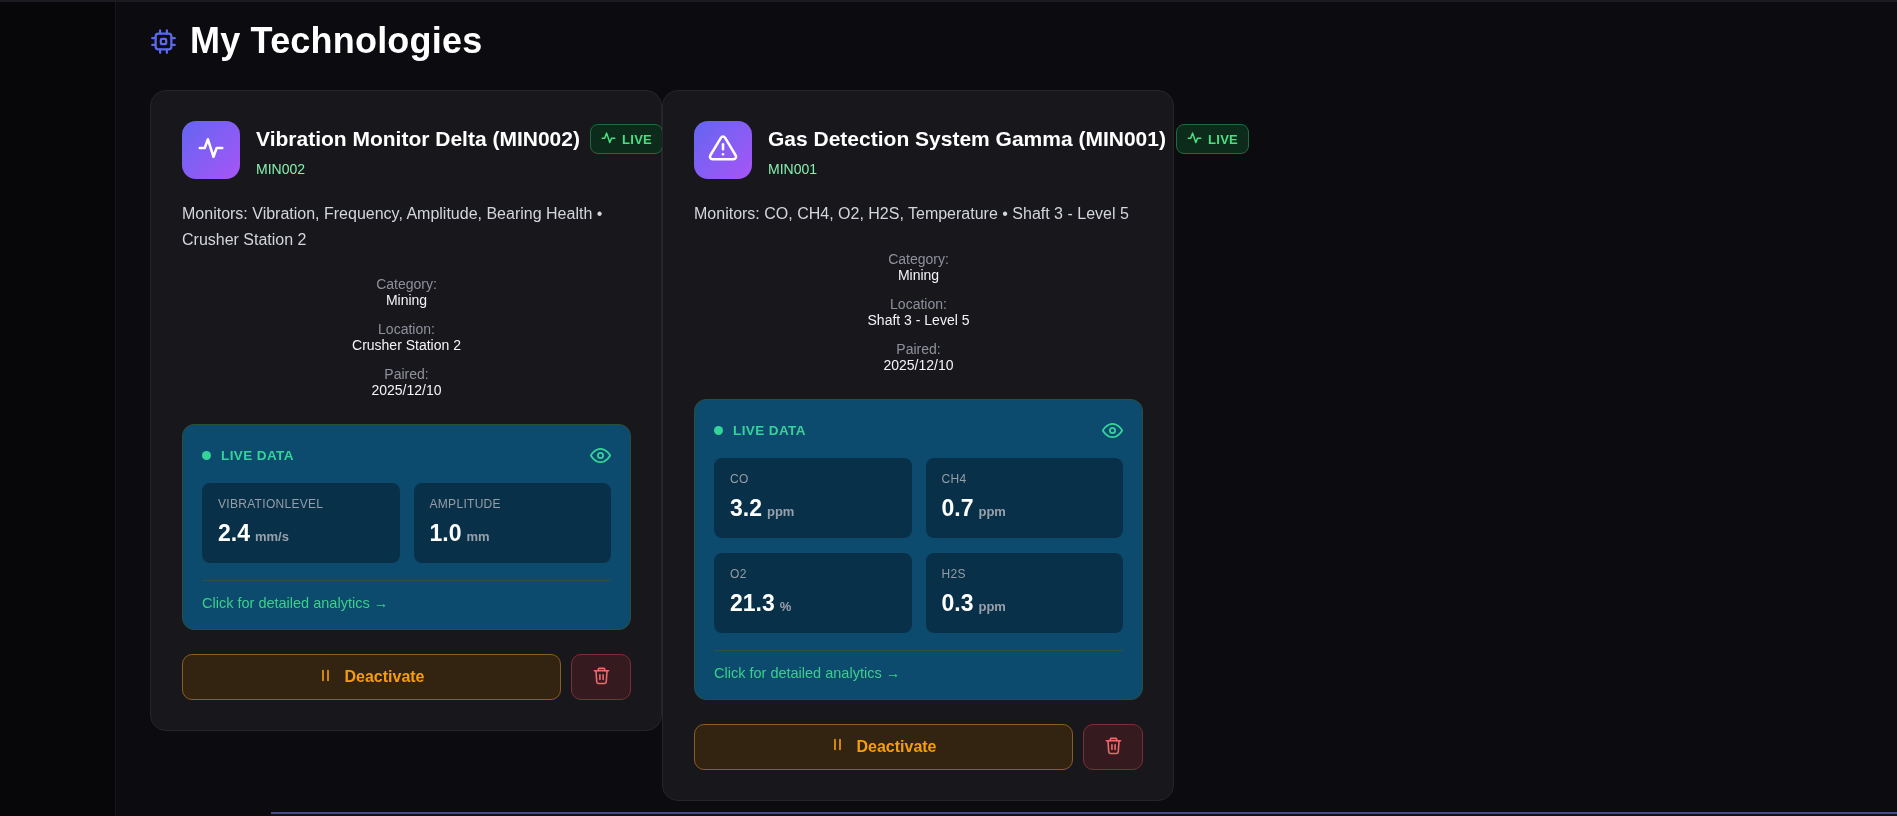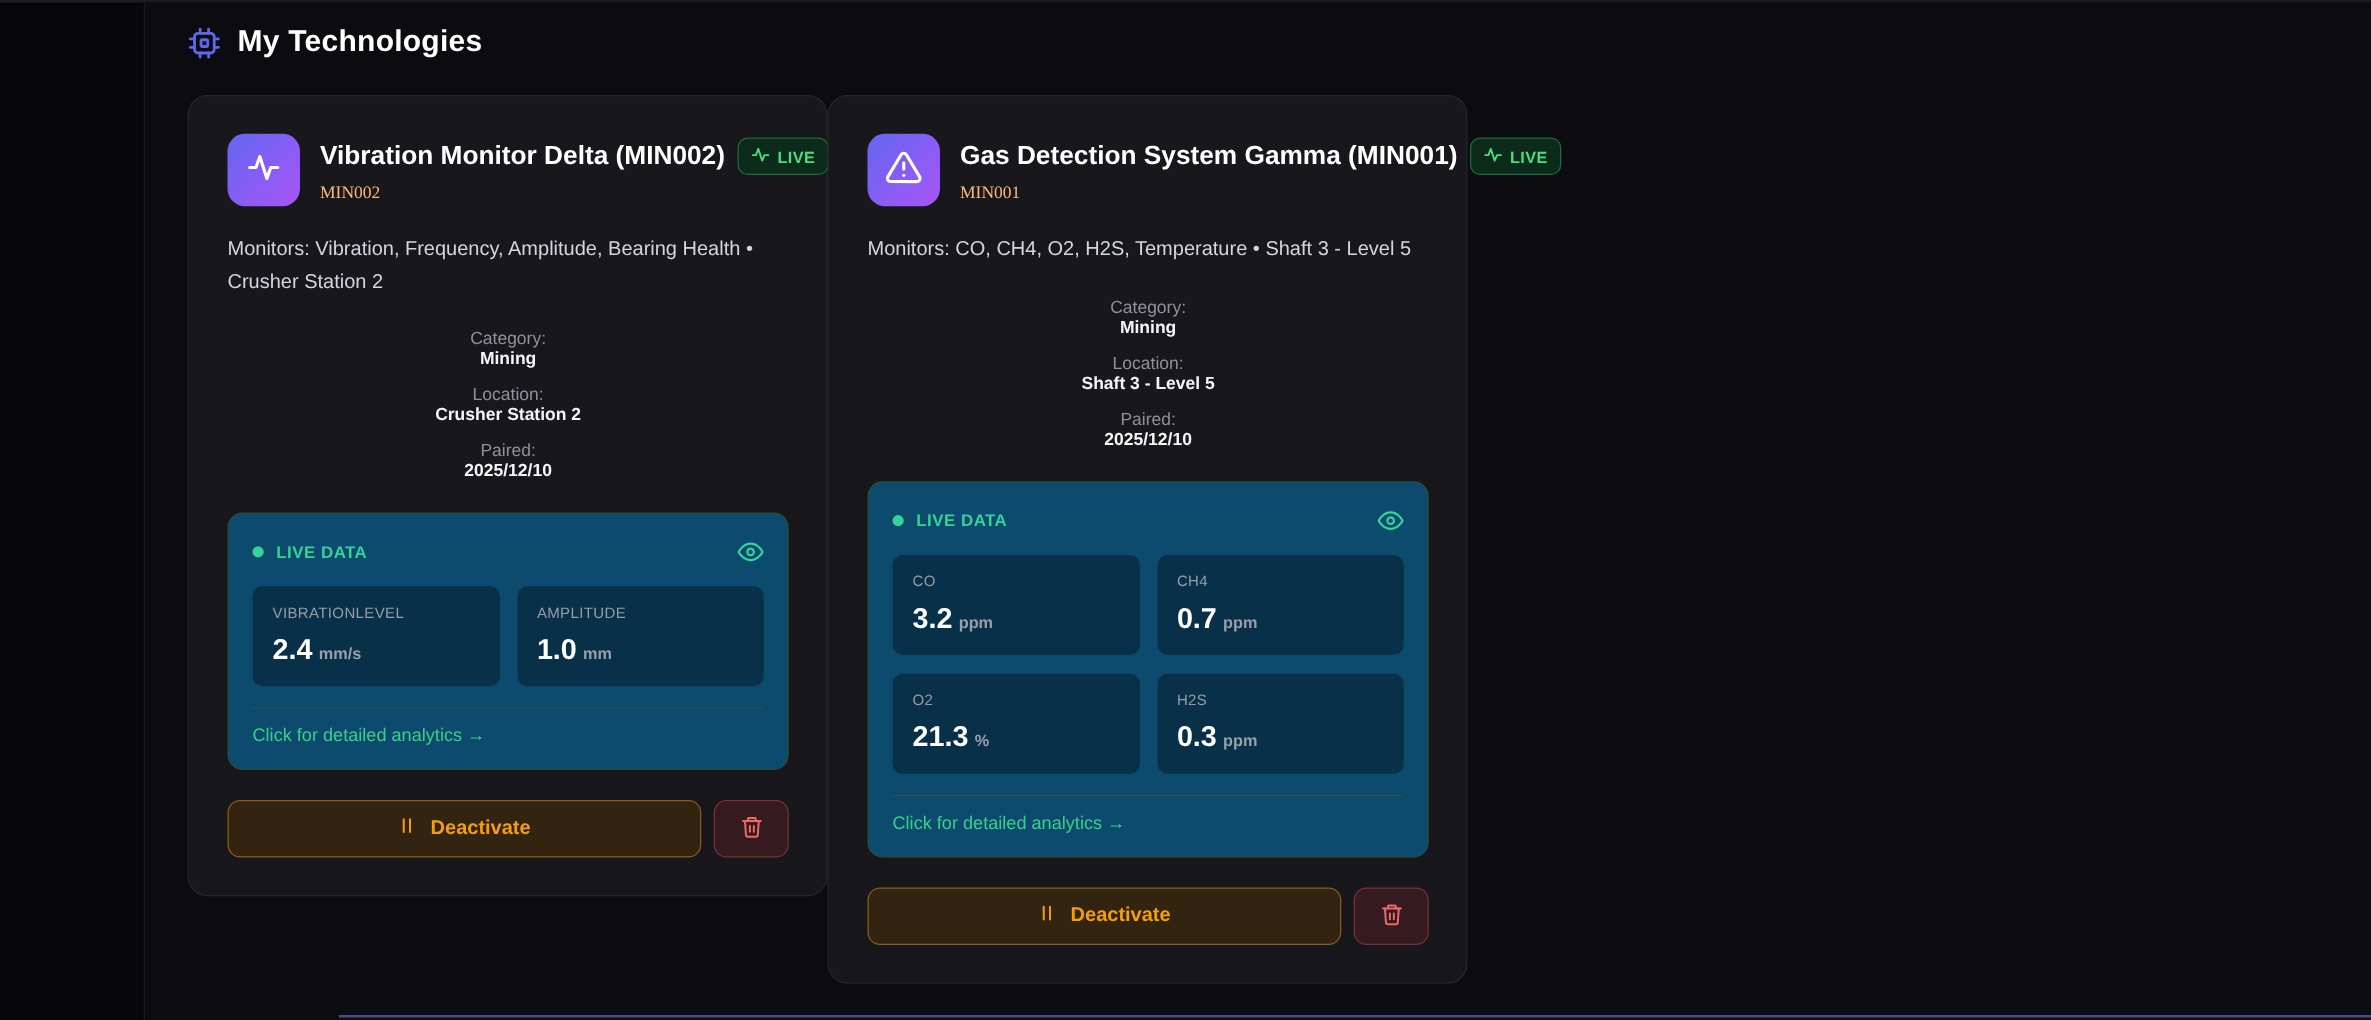--- a/index.html
+++ b/index.html
@@ -10,21 +10,21 @@
     font-family:"Liberation Sans", sans-serif;
     overflow:hidden; position:relative;
   }
   .top-line { position:absolute; top:0; left:0; right:0; height:2px; background:#1b1b22; }
   .app {
     position:absolute; top:2px; left:115px; right:0; bottom:0;
     background:#0b0b10; border-left:1px solid #16161c;
   }
   .page-header { display:flex; align-items:center; gap:13px; padding:18px 0 0 34px; }
   .page-header .chip { width:27px; height:27px; flex:0 0 auto; }
-  .page-title { color:#ffffff; font-size:24px; font-weight:700; letter-spacing:.2px; }
+  .page-title { color:#ffffff; font-size:36px; font-weight:700; letter-spacing:.2px; }
 
   .cards { display:flex; padding:28px 0 0 34px; align-items:flex-start; }
   .card {
     width:512px; background:#17171c;
     border:1px solid #25252b; border-radius:16px;
     padding:30px 30px 30px 31px; position:relative;
   }
   .card-header { display:flex; gap:16px; margin-bottom:22px; }
   .device-icon {
     width:58px; height:58px; border-radius:14px; flex:0 0 auto;
@@ -32,28 +32,28 @@
     display:flex; align-items:center; justify-content:center;
   }
   .title-block { display:flex; flex-direction:column; gap:7px; padding-top:3px; min-width:0; }
   .title-row { display:flex; align-items:center; gap:10px; white-space:nowrap; }
   .card-title { color:#ffffff; font-size:21px; font-weight:700; }
   .live-badge {
     display:inline-flex; align-items:center; gap:6px; flex:0 0 auto;
     background:#0d2b1b; border:1px solid #1f6b3d; border-radius:8px;
     padding:5px 10px; color:#4ade80; font-weight:700; font-size:13px; letter-spacing:.3px;
   }
-  .device-id { color:#fdba74; font-size:14px;font-family:Liberation Serif, serif; }
+  .device-id { color:#86efac; font-size:14px; }
 
   .description { color:#d3d6dc; font-size:16px; line-height:1.6; margin:0 0 24px 0; }
 
   .details { display:flex; flex-direction:column; gap:13px; margin-bottom:26px; }
   .detail-row { display:flex; justify-content:space-between; align-items:center; font-size:14px;flex-direction:column; }
   .detail-label { color:#8e929b; }
-  .detail-value { color:#f4f5f7; font-weight:700; }
+  .detail-value { color:#f4f5f7; font-weight:400; }
 
   .live-panel {
     background:#0c4a6e; border:1px solid #2c4e3b; border-radius:12px;
     padding:20px 19px 16px; cursor:pointer;
   }
   .live-panel-header { display:flex; align-items:center; margin-bottom:17px; }
   .live-dot { width:9px; height:9px; border-radius:50%; background:#34d399; }
   .live-label { color:#34d399; font-weight:700; font-size:13.5px; letter-spacing:.4px; margin-left:10px; flex:1; }
   .eye-btn { background:none; border:none; padding:0; cursor:pointer; display:flex; }
 

